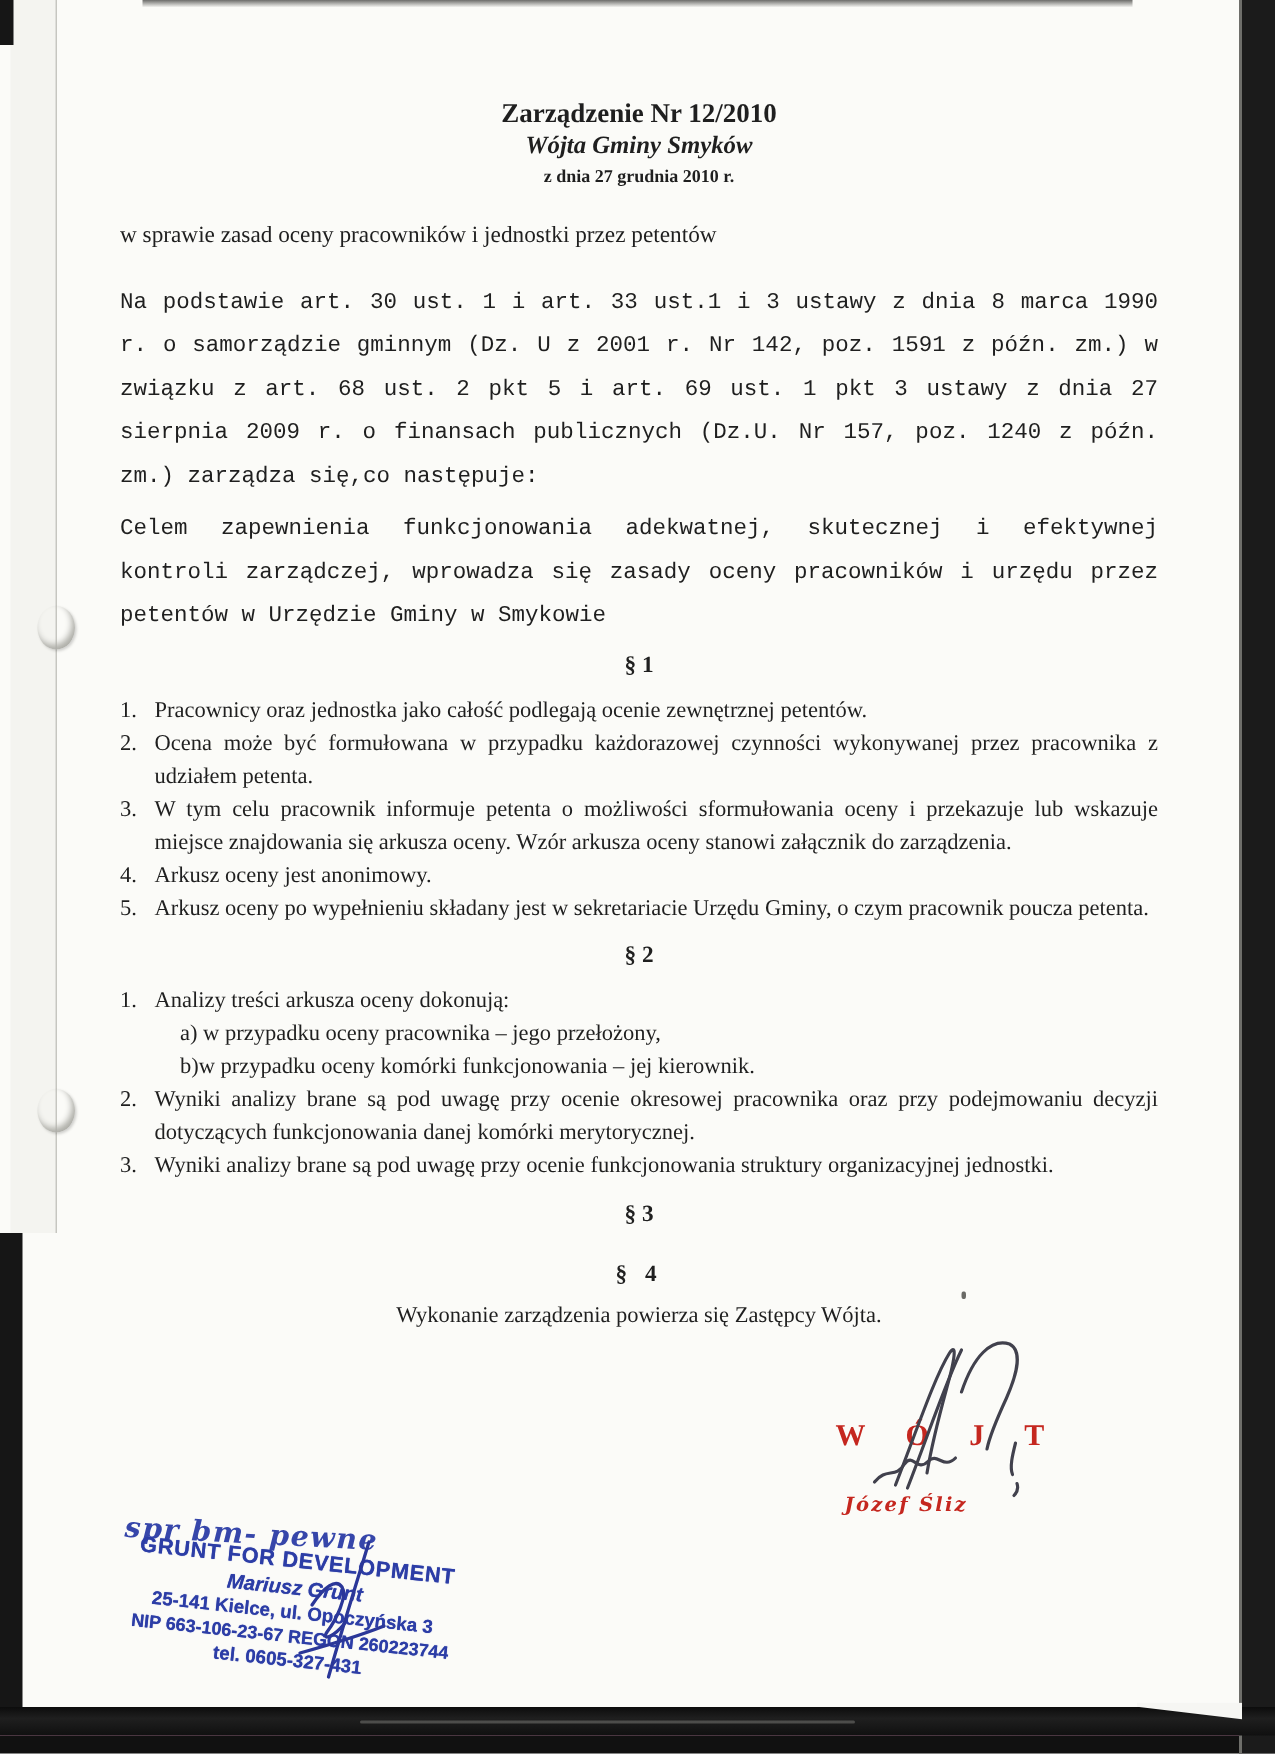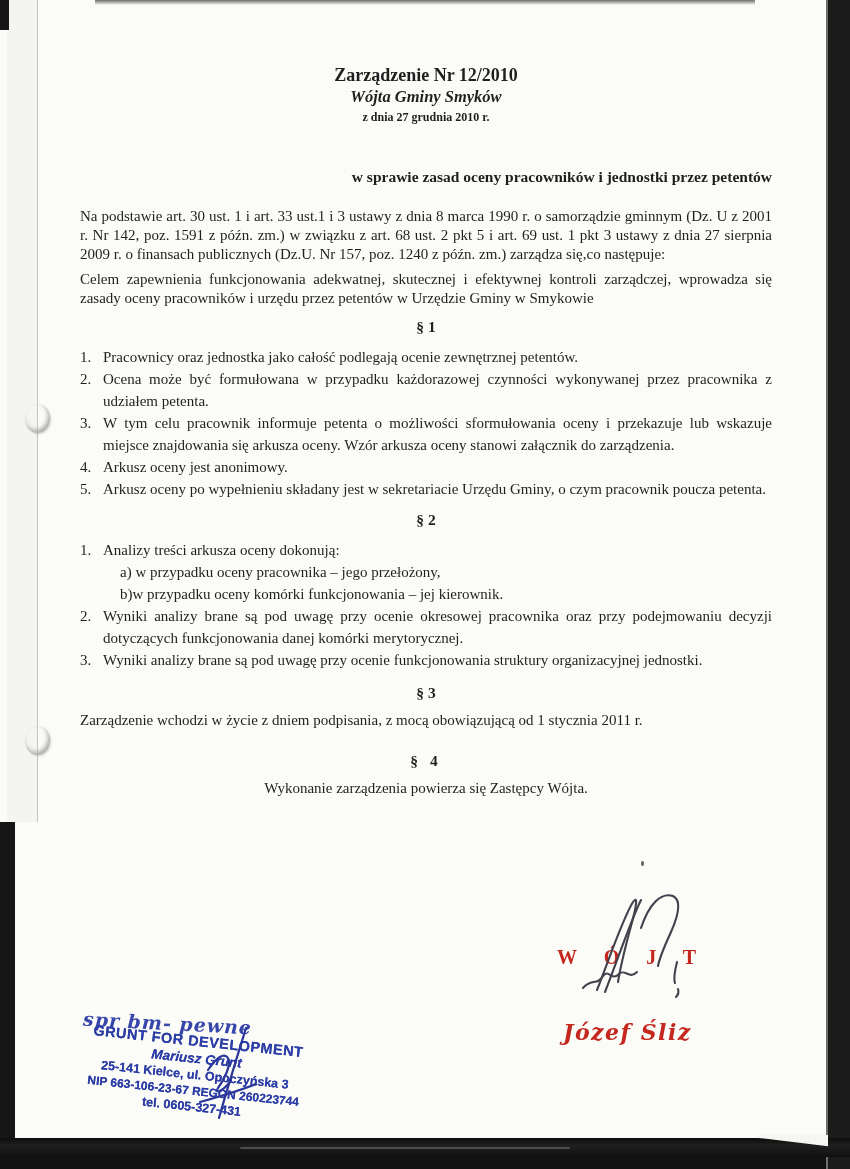--- a/index.html
+++ b/index.html
@@ -22,39 +22,39 @@
         background:radial-gradient(ellipse at 38% 35%,#fdfdfc 35%,#ececе7 65%,#c7c7c1 100%);
         box-shadow:inset -2px -3px 4px #adada7, 1px 1px 2px rgba(0,0,0,.18);}
   .hole1{top:404px;} .hole2{top:726px;}
   .stray-dot{position:absolute;left:641px;top:861px;width:3px;height:5px;background:#6a6a66;border-radius:40%;}
 
   
   .content{position:absolute;left:80px;top:0;width:692px;color:#1f1f1f;font-size:15px;}
   .title1{margin-top:64px;text-align:center;font-weight:bold;font-size:18px;line-height:22px;}
   .title2{text-align:center;font-weight:bold;font-size:16.5px;line-height:21px;font-style:italic;}
   .title3{text-align:center;font-weight:bold;font-size:12px;line-height:21px;}
-  .subject{margin-top:39px;text-align:right;font-weight:bold;font-size:15.5px;line-height:20px;}
-  .para{text-align:justify;line-height:19px;}
+  .subject{margin-top:19px;text-align:left;font-weight:normal;font-size:15.5px;line-height:20px;}
+  .para{text-align:justify;line-height:29px;font-family:Liberation Mono, monospace;}
   .preamble{margin-top:20px;}
   .purpose{margin-top:6px;}
   .sec-head{text-align:center;font-weight:bold;font-size:15.5px;line-height:20px;}
   .h1x{margin-top:9px;} .h2x{margin-top:10px;} .h3x{margin-top:12px;} .h4x{margin-top:20px;letter-spacing:4px;}
   .list{margin-top:9px;}
   .item{display:flex;line-height:22px;}
   .item .marker{flex:0 0 23px;}
   .item .itext{flex:1;text-align:justify;}
   .sub{margin-left:40px;line-height:22px;}
   .s3text{margin-top:6px;line-height:22px;}
   .s4text{margin-top:6px;line-height:22px;text-align:center;}
 
   
   .wojt-stamp{position:absolute;left:557px;top:946px;color:#c5271f;font-weight:bold;
               font-size:20px;letter-spacing:11px;font-family:"Liberation Serif",serif;}
   .signer-name{position:absolute;left:563px;top:996px;color:#c5271f;font-weight:bold;font-style:italic;
-               font-size:22px;letter-spacing:1.5px;font-family:"DejaVu Serif",serif;margin-top:23px;}
+               font-size:13px;letter-spacing:1.5px;font-family:"DejaVu Serif",serif;}
   .wojt-sign-svg{position:absolute;left:545px;top:888px;}
 
   
   .hand-note{position:absolute;left:83px;top:1012px;color:#2c3da6;font-weight:bold;font-style:italic;
              font-size:19px;letter-spacing:1px;transform:rotate(3deg);font-family:"DejaVu Serif",serif;opacity:.95;}
   .company-stamp{position:absolute;left:55px;top:1033px;width:280px;transform:rotate(6deg);
                  color:#2c3da6;text-align:center;font-family:"Liberation Sans","DejaVu Sans",sans-serif;
                  text-shadow:0 0 .5px #2c3da6;}
   .cs1{font-size:14.5px;font-weight:bold;letter-spacing:.5px;line-height:17px;}
   .cs2{font-size:13.5px;font-weight:bold;font-style:italic;line-height:17px;}
@@ -128,21 +128,20 @@
         <span class="marker">2.</span>
         <span class="itext">Wyniki analizy brane są pod uwagę przy ocenie okresowej pracownika oraz przy podejmowaniu decyzji dotyczących funkcjonowania danej komórki merytorycznej.</span>
       </div>
       <div class="item">
         <span class="marker">3.</span>
         <span class="itext">Wyniki analizy brane są pod uwagę przy ocenie funkcjonowania struktury organizacyjnej jednostki.</span>
       </div>
     </div>
 
     <div class="sec-head h3x">§ 3</div>
-    <div class="s3text">Zarządzenie wchodzi w życie z dniem podpisania, z mocą obowiązującą od 1 stycznia 2011 r.</div>
 
     <div class="sec-head h4x">§ 4</div>
     <div class="s4text">Wykonanie zarządzenia powierza się Zastępcy Wójta.</div>
   </div>
 
   <div class="wojt-stamp">W Ó J T</div>
   <div class="signer-name">Józef Śliz</div>
   <svg class="wojt-sign-svg" width="170" height="130" viewBox="0 0 170 130">
     <g fill="none" stroke="#41414d" stroke-width="2.1" stroke-linecap="round">
       <path d="M 52 102 C 66 66, 78 30, 88 14 C 92 8, 93 13, 86 38 C 80 60, 75 82, 73 94"></path>

